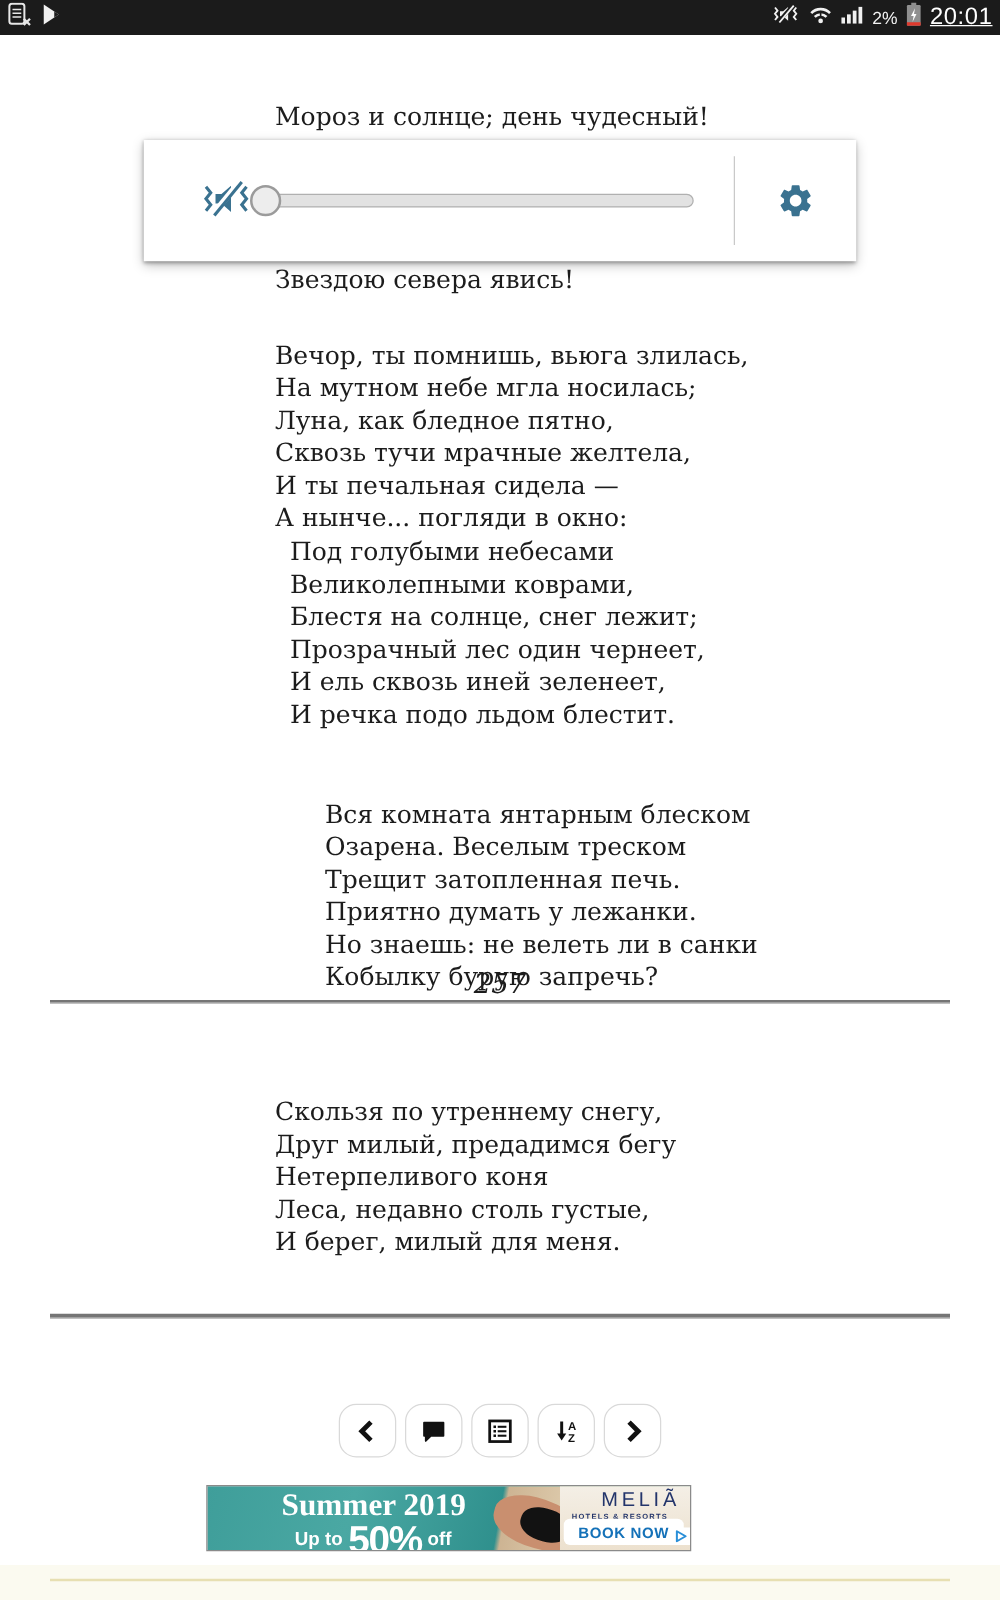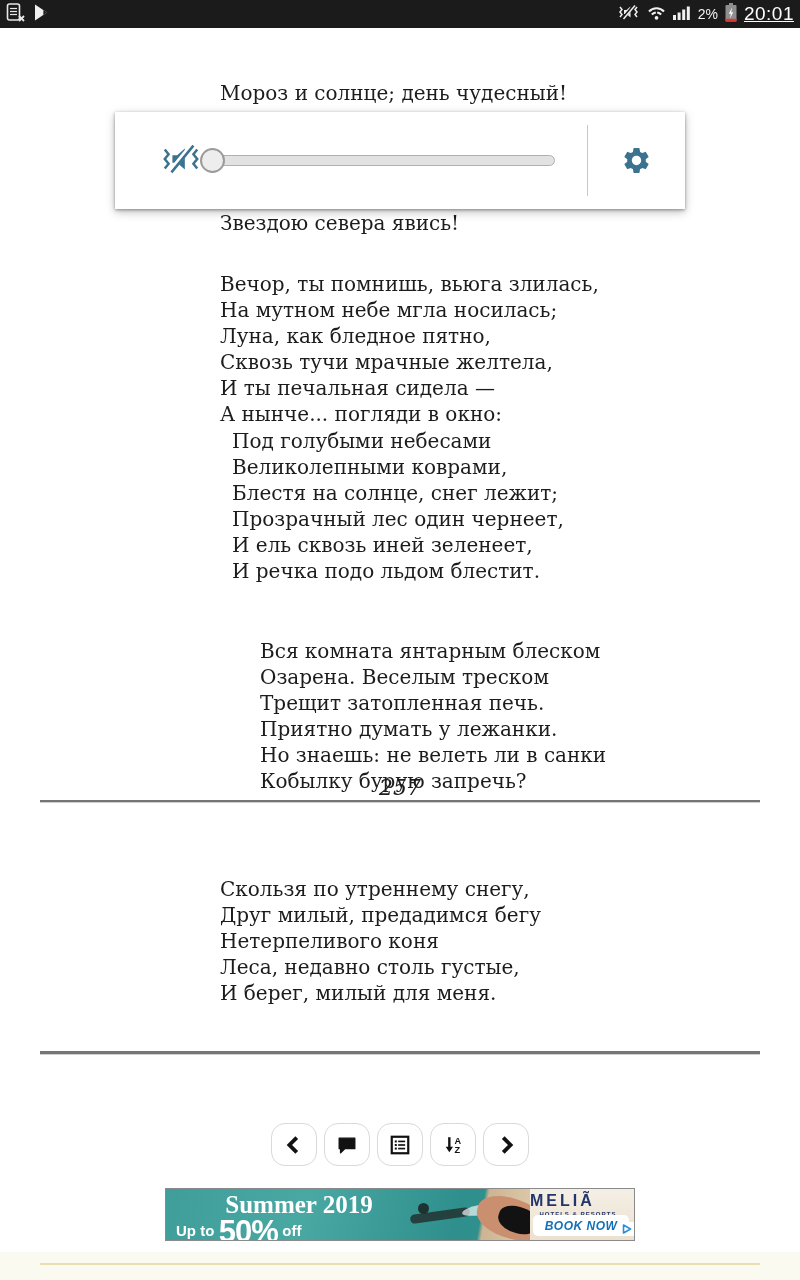--- a/index.html
+++ b/index.html
@@ -30,39 +30,39 @@
     border:1px solid #b0b0b0; border-radius:6px; }
   .slider-thumb { position:absolute; left:85px; top:36px; width:25px; height:25px; border-radius:50%;
     background:#ededed; border:2px solid #9b9b9b; }
 
   
   .toolbar { position:absolute; top:1123px; left:50%; transform:translateX(-50%); display:flex; gap:7px; }
   .tool-btn { width:46px; height:43px; background:#fff; border:1px solid #d9d9d9; border-radius:14px;
     display:flex; align-items:center; justify-content:center; }
 
   
-  .ad { position:absolute; left:165px; top:1188px; width:470px; height:53px; overflow:hidden;
+  .ad { position:absolute; left:165px; top:1188px; width:388px; height:53px; overflow:hidden;
     border:1px solid #8a8a8a;
     background:linear-gradient(105deg,#3f9e9a 0%,#4aa8a3 30%,#2e8f8c 62%,#37948f 100%); }
   .ad-sand { position:absolute; right:0; top:0; width:210px; height:53px;
     background:linear-gradient(100deg, rgba(0,0,0,0) 0%, rgba(0,0,0,0) 28%, #cdb493 30%, #e3d2b4 60%, #efe6d4 100%); }
   .ad-brandbox { position:absolute; right:0; top:0; width:104px; height:53px;
     background:linear-gradient(#f4efe6 0%,#ece0cd 100%); }
   .ad-headline { position:absolute; left:18px; top:2px; width:230px; text-align:center;
     font-family:"Liberation Serif",serif; font-weight:bold; font-size:25px; color:#fff; }
-  .ad-offer { position:absolute; left:10px; top:25px; width:245px; text-align:left; color:#fff; }
+  .ad-offer { position:absolute; left:10px; top:25px; width:245px; text-align:center; color:#fff; }
   .ad-offer .sm { font-size:15px; font-weight:bold; vertical-align:6px; }
   .ad-offer .big { font-size:31px; font-weight:bold; letter-spacing:-1px; }
-  .ad-brand { position:absolute; right:8px; top:3px; width:96px; text-align:left;
-    color:#23356b; font-size:16px; font-weight:bold; letter-spacing:3px;margin-left:36px; }
+  .ad-brand { position:absolute; right:8px; top:3px; width:96px; text-align:right;
+    color:#23356b; font-size:16px; font-weight:normal; letter-spacing:3px;margin-left:36px; }
   .ad-brand-sub { position:absolute; right:8px; top:22px; width:96px; text-align:center;
     color:#23356b; font-size:6px; font-weight:bold; letter-spacing:1px; }
   .ad-cta { position:absolute; right:5px; bottom:4px; width:96px; height:21px; background:#fff;
     border-radius:5px; display:flex; align-items:center; justify-content:center;
-    color:#1471b8; font-size:12px; font-weight:bold; letter-spacing:0.5px;font-style:italic; }
+    color:#1471b8; font-size:12px; font-weight:bold; letter-spacing:0.5px; }
   .ad-swimmer-body { position:absolute; left:244px; top:22px; width:60px; height:9px; border-radius:5px;
     background:#24413f; transform:rotate(-8deg); }
   .ad-swimmer-head { position:absolute; left:252px; top:14px; width:11px; height:11px; border-radius:50%; background:#1d3331; }
   .ad-splash { position:absolute; left:296px; top:16px; width:36px; height:10px; border-radius:50%;
     background:rgba(255,255,255,0.65); transform:rotate(-10deg); }
   .ad-woman-skin { position:absolute; right:82px; top:10px; width:76px; height:40px; border-radius:40% 60% 30% 50%;
     background:#c98f6f; transform:rotate(14deg); }
   .ad-woman-suit { position:absolute; right:96px; top:18px; width:40px; height:26px; border-radius:45%;
     background:#121212; transform:rotate(18deg); }
   .adchoices { position:absolute; right:0; bottom:4px; width:14px; height:14px; background:#fff;

